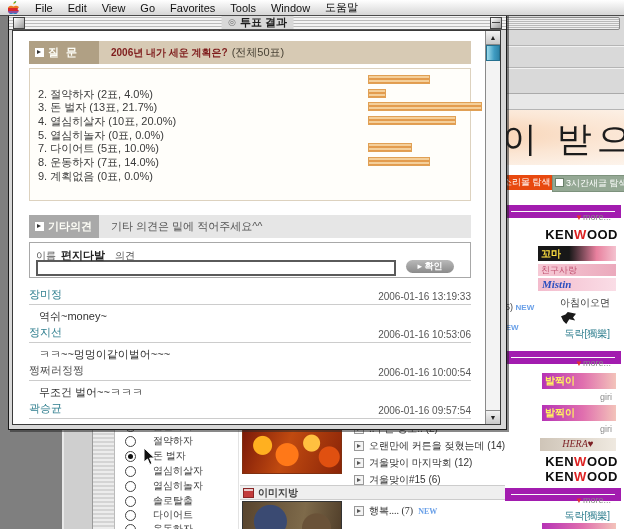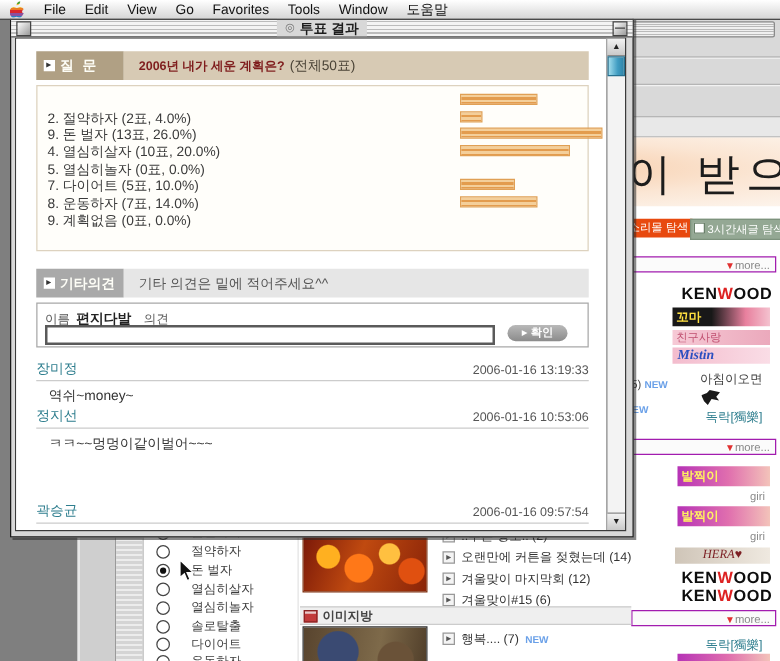--- a/index.html
+++ b/index.html
@@ -35,21 +35,21 @@
     font-size:9px;padding:1px 4px 1px 2px;white-space:nowrap;border:1px solid #7d927d;}
   .badge-green .sq{display:inline-block;width:7px;height:7px;background:#fff;
     border:1px solid #6a806a;vertical-align:-1px;margin-right:2px;}
   
   .b-leftframe{position:absolute;left:0;top:0;bottom:0;width:30px;background:#cfcfcf;
     border-right:1px solid #9a9a9a;box-shadow:inset 2px 0 0 #e8e8e8;}
   .b-scrollcol{position:absolute;left:31px;top:0;bottom:0;width:21px;
     background:repeating-linear-gradient(180deg,#ececec 0 2px,#d4d4d4 2px 4px);border-right:1px solid #bbb;}
   .vline{position:absolute;top:400px;bottom:0;width:1px;background:#e3e3e3;}
   
-  .morebox{box-sizing:border-box;width:116px;height:13px;border:1px solid #a21caf;background:#fbfbfb;
+  .morebox{box-sizing:border-box;width:116px;height:13px;border:6px solid #a21caf;background:#fbfbfb;
     font-size:9px;color:#888;text-align:right;padding:1px 4px 0 0;}
   .morebox .tri{color:#e03030;font-size:8px;}
   .sb{position:absolute;}
   .kenwood{font-size:13px;font-weight:bold;letter-spacing:0.5px;color:#0d0d0d;white-space:nowrap;}
   .kenwood .w{color:#d22;}
   .ad{box-sizing:border-box;overflow:hidden;white-space:nowrap;}
   .ad-kkoma{width:78px;height:15px;background:linear-gradient(90deg,#181818 0 40%,#e8809e 75%,#f4c2cf);
     color:#ffe040;font-size:10px;font-weight:bold;padding:1px 3px;}
   .ad-chingu{width:78px;height:12px;background:linear-gradient(90deg,#f6c9d5,#eba9bc);
     color:#c05070;font-size:9px;padding:0 3px;}
@@ -289,21 +289,21 @@
     </div>
   <div class="board-item" style="left:292px;top:458px;">
       <span class="bicon"></span>
       <span>겨울맞이#15 (6)</span>
     </div>
   <div class="sec-header">
       <span class="redicon"></span>
       <span>이미지방</span>
     </div>
   <div class="thumb2"></div>
-  <div class="board-item" style="left:292px;top:489px;">
+  <div class="board-item" style="left:292px;top:489px;font-family:Liberation Serif, serif;">
       <span class="bicon"></span>
       <span>행복.... (7)</span>
       <span class="newb">NEW</span>
     </div>
 
   <div class="b-leftframe"></div>
   <div class="b-scrollcol"></div>
   <div class="vline" style="left:176px;"></div>
 </div>
 
@@ -326,21 +326,21 @@
         </div>
         <div class="hdr-rest rest-q">
           <span class="q-title">2006년 내가 세운 계획은?</span>
           <span class="q-total">(전체50표)</span>
         </div>
       </div>
 
       <div id="pollbox">
         <div class="prow"><span class="pbar" style="width: 61.6px;"></span></div>
         <div class="prow"><span>2. 절약하자 (2표, 4.0%)</span><span class="pbar" style="width: 17.6px;"></span></div>
-        <div class="prow"><span>9. 돈 벌자 (13표, 26.0%)</span><span class="pbar" style="width: 114.4px;"></span></div>
+        <div class="prow"><span>3. 돈 벌자 (13표, 21.7%)</span><span class="pbar" style="width: 114.4px;"></span></div>
         <div class="prow"><span>4. 열심히살자 (10표, 20.0%)</span><span class="pbar" style="width: 88px;"></span></div>
         <div class="prow"><span>5. 열심히놀자 (0표, 0.0%)</span></div>
         <div class="prow"><span>7. 다이어트 (5표, 10.0%)</span><span class="pbar" style="width: 44px;"></span></div>
         <div class="prow"><span>8. 운동하자 (7표, 14.0%)</span><span class="pbar" style="width: 61.6px;"></span></div>
         <div class="prow"><span>9. 계획없음 (0표, 0.0%)</span></div>
       </div>
 
       <div class="hdr" style="top:184px;">
         <div class="hdr-tag tag-o">
           <span class="sqicon"></span>
@@ -366,20 +366,27 @@
           </div>
         <div class="c-text">역쉬~money~</div>
       </div>
       <div class="comment" style="top:290px;">
         <div class="c-head">
             <span class="c-name" style="color: rgb(46, 126, 142);">정지선</span>
             <span class="c-date">2006-01-16 10:53:06</span>
           </div>
         <div class="c-text">ㅋㅋ~~멍멍이같이벌어~~~</div>
       </div>
+      <div class="comment" style="top:328px;">
+        <div class="c-head">
+            <span class="c-name" style="color: rgb(85, 85, 85);">쩡쩌러정쩡</span>
+            <span class="c-date">2006-01-16 10:00:54</span>
+          </div>
+        <div class="c-text">무조건 벌어~~ㅋㅋㅋ</div>
+      </div>
       <div class="comment" style="top:366px;">
         <div class="c-head">
             <span class="c-name" style="color: rgb(46, 126, 142);">곽승균</span>
             <span class="c-date">2006-01-16 09:57:54</span>
           </div>
         <div class="c-text"></div>
       </div>
 
     </div>
     <div id="dlg-scroll">

